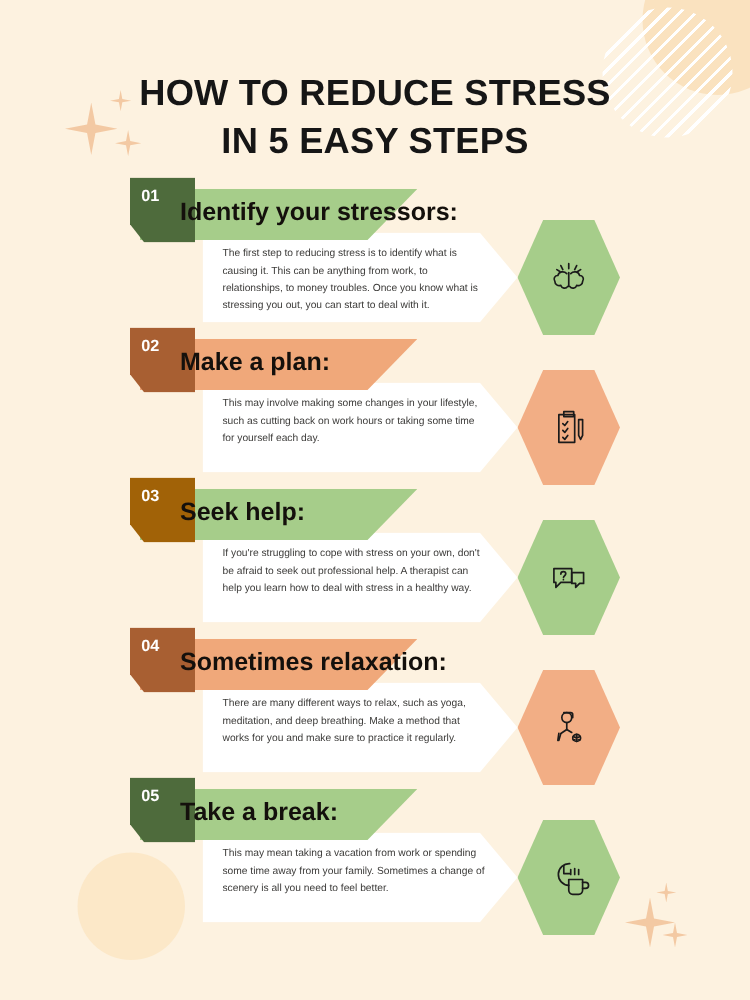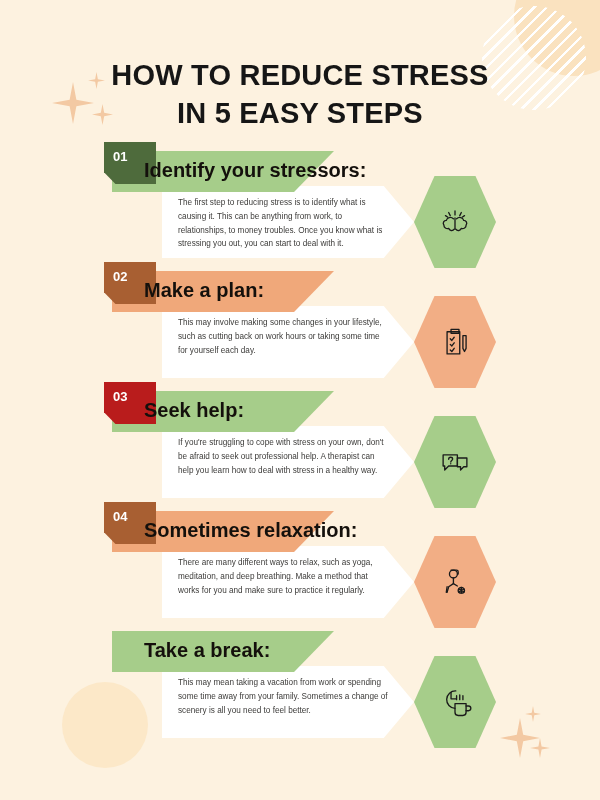--- a/index.html
+++ b/index.html
@@ -72,21 +72,21 @@
   }
   .step {
     position: relative;
     height: 120px;
   }
 
   
   .num-tab {
     position: absolute;
     left: 104px; top: 0;
-    width: 52px; height: 42px;
+    width: 52px; height: 52px;
     clip-path: polygon(0 0, 100% 0, 100% 100%, 22% 100%, 0 72%);
     z-index: 4;
     color: #ffffff;
     font-size: 13px;
     font-weight: bold;
     padding: 7px 0 0 9px;
   }
 
   
   .banner {
@@ -193,21 +193,21 @@
           <path d="M19 8h10v5H19z"></path>
           <path d="M18 20l2 2 3-4M18 27l2 2 3-4M18 34l2 2 3-4"></path>
           <path d="M34 16v16l2 4 2-4V16z"></path>
         </svg>
       </div>
     </div>
 
     <div class="step">
       <div class="card"></div>
       <div class="banner" style="background:#a6cd8a"></div>
-      <div class="num-tab" style="background:#b91c1c">
+      <div class="num-tab" style="background:#a16207">
         <span>03</span>
       </div>
       <div class="banner-label">Seek help:</div>
       <div class="card-text">If you're struggling to cope with stress on your own, don't be afraid to seek out professional help. A therapist can help you learn how to deal with stress in a healthy way.</div>
       <div class="hex" style="background:#a6cd8a">
         <svg viewBox="0 0 48 48" fill="none" stroke="#1b1b1b" stroke-width="1.7" stroke-linecap="round" stroke-linejoin="round">
           <path d="M9 15h18v14H16l-5 5v-5H9z"></path>
           <path d="M27 19h12v11h-4l-4 4v-4h-4z"></path>
           <path d="M16 20.5c0-1.6 1.3-2.5 2.5-2.5s2.5 1 2.5 2.3c0 1.9-2.3 1.9-2.3 3.7"></path>
           <path d="M18.6 26.2h.02"></path>
@@ -232,20 +232,23 @@
           <path d="M14 30l-1 7"></path>
           <path d="M32 31c-2 0-4 1.6-4 3.6S30 38 32 38s4-1.4 4-3.4S34 31 32 31z"></path>
           <path d="M32 31v7M28.6 33l6.8 3.5M35.4 33l-6.8 3.5"></path>
         </svg>
       </div>
     </div>
 
     <div class="step">
       <div class="card"></div>
       <div class="banner" style="background:#a6cd8a"></div>
+      <div class="num-tab" style="background:#4e6b3c">
+        <span>05</span>
+      </div>
       <div class="banner-label">Take a break:</div>
       <div class="card-text">This may mean taking a vacation from work or spending some time away from your family. Sometimes a change of scenery is all you need to feel better.</div>
       <div class="hex" style="background:#a6cd8a">
         <svg viewBox="0 0 48 48" fill="none" stroke="#1b1b1b" stroke-width="1.7" stroke-linecap="round" stroke-linejoin="round">
           <path d="M25 10a11 11 0 10-1 22"></path>
           <path d="M19 12v8h6"></path>
           <path d="M26 16v5M30 15v6M34 16v5"></path>
           <path d="M24 26h14v11a4 4 0 01-4 4h-6a4 4 0 01-4-4z"></path>
           <path d="M38 29h3a3 3 0 010 6h-3"></path>
         </svg>

